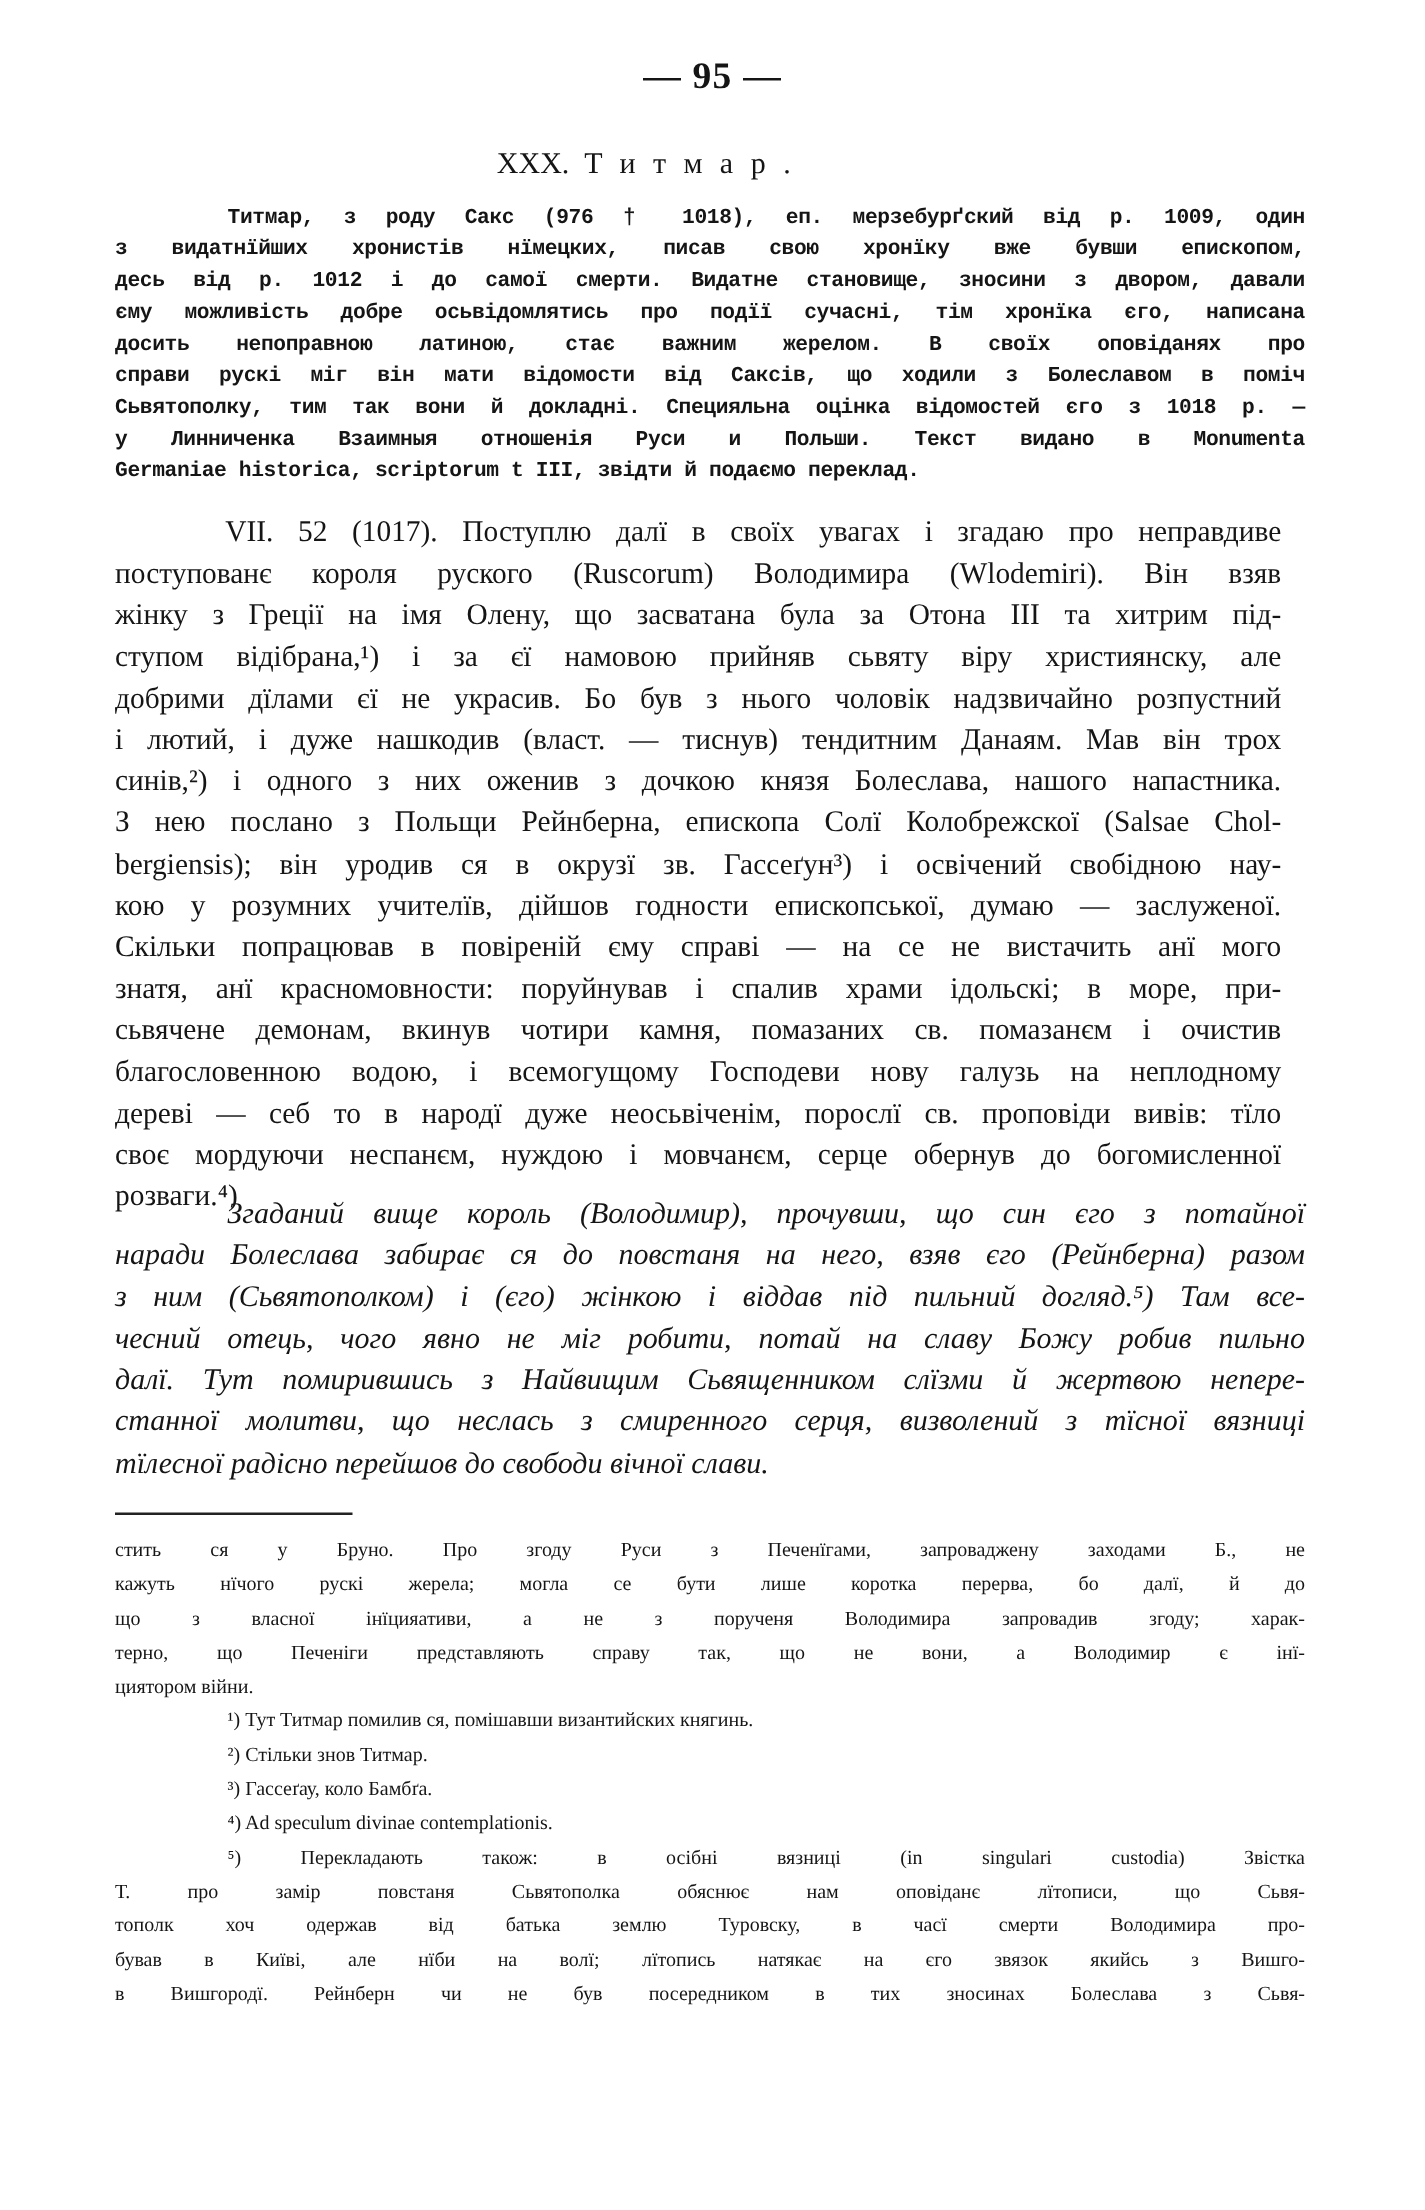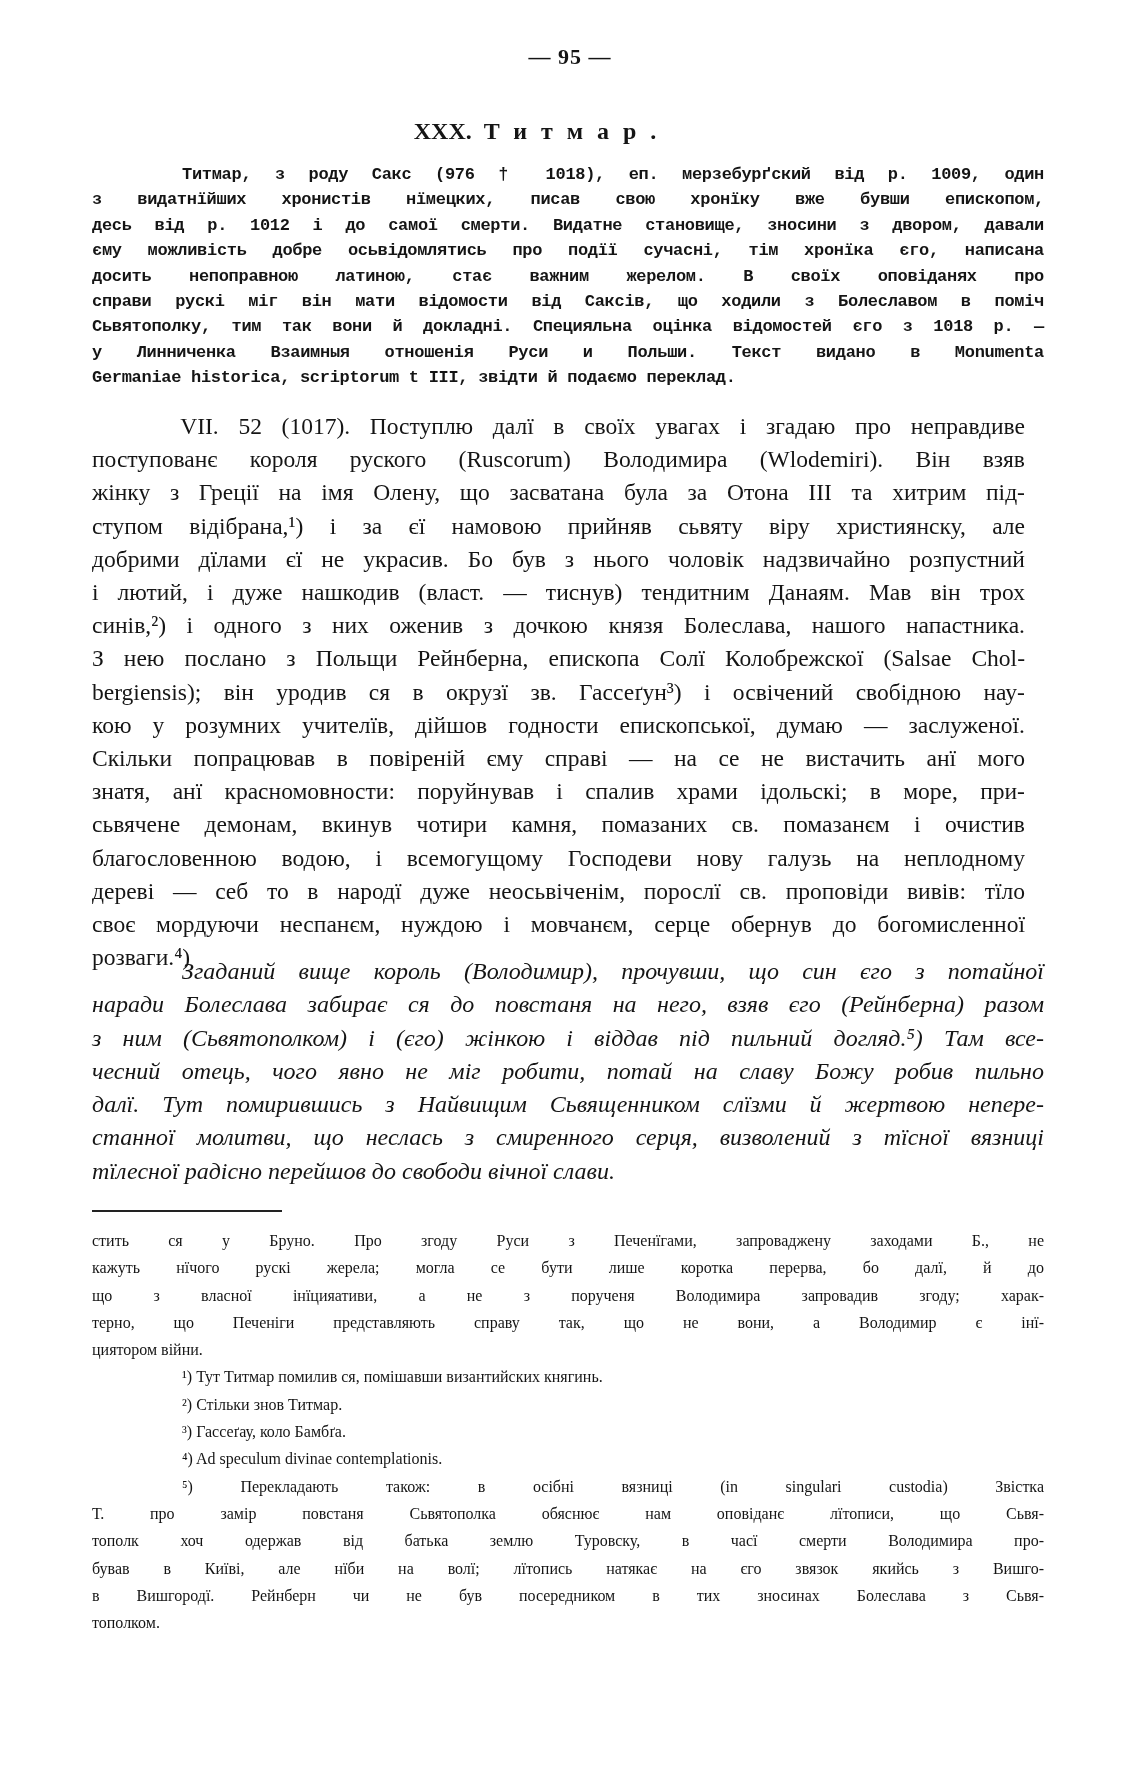--- a/index.html
+++ b/index.html
@@ -20,34 +20,33 @@
       left: 0; top: 0;
       width: 1140px;
       height: 1768px;
     }
     .page-number {
       position: absolute;
       top: 44px;
       left: 0;
       width: 1140px;
       text-align: center;
-      font-size: 22px;
+      font-size: 30px;
       font-weight: bold;
       letter-spacing: 1px;
     }
     .chapter-title {
       position: absolute;
       top: 118px;
       left: 0;
       width: 1044px;
       text-align: center;
       font-size: 24px;
-      font-weight: bold;
+      font-weight: normal;
       word-spacing: 6px;
-      margin-left: 20px;
     }
     .chapter-title .spaced {
       letter-spacing: 14px;
     }
     .block {
       position: absolute;
       left: 92px;
       width: 952px;
     }
     .line {
@@ -170,16 +169,15 @@
     <span class="line fn-indent last">¹) Тут Титмар помилив ся, помішавши византийских княгинь.</span>
     <span class="line fn-indent last">²) Стільки знов Титмар.</span>
     <span class="line fn-indent last">³) Гассеґау, коло Бамбґа.</span>
     <span class="line fn-indent last">⁴) Ad speculum divinae contemplationis.</span>
     <span class="line fn-indent">⁵) Перекладають також: в осібні вязниці (in singulari custodia) Звістка</span>
 
     <span class="line">Т. про замір повстаня Сьвятополка обяснює нам оповіданє лїтописи, що Сьвя-</span>
     <span class="line">тополк хоч одержав від батька землю Туровску, в часї смерти Володимира про-</span>
     <span class="line">бував в Київі, але нїби на волї; лїтопись натякає на єго звязок якийсь з Вишго-</span>
     <span class="line">в Вишгородї. Рейнберн чи не був посередником в тих зносинах Болеслава з Сьвя-</span>
-    <span class="line last">тополком.</span>
   </div>
 
 </div>
 
 </body></html>

